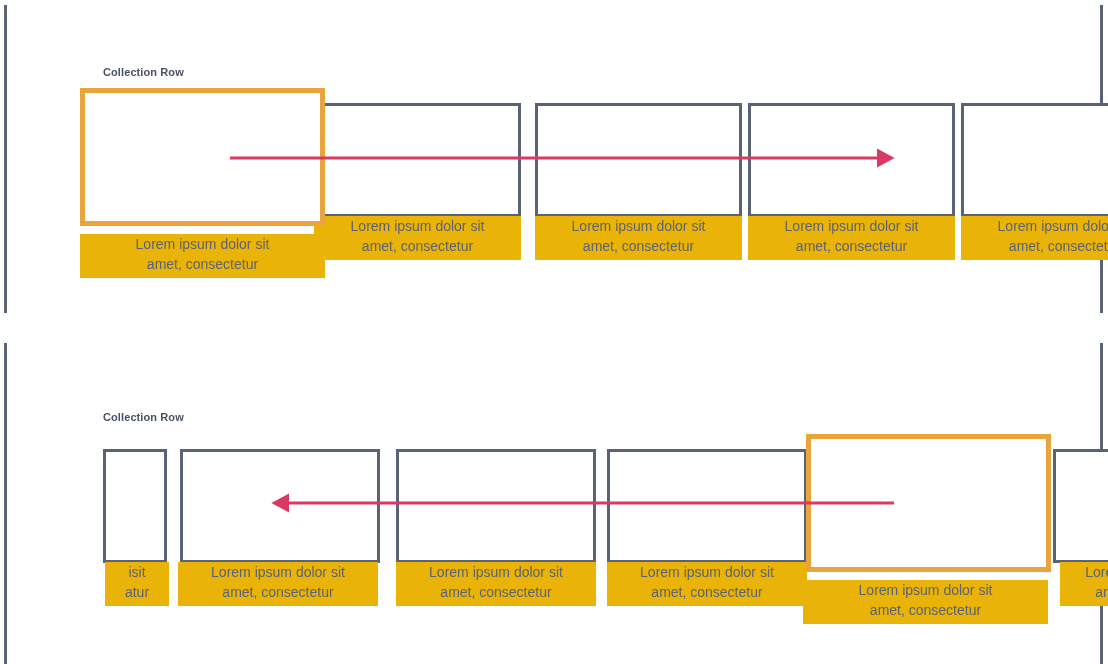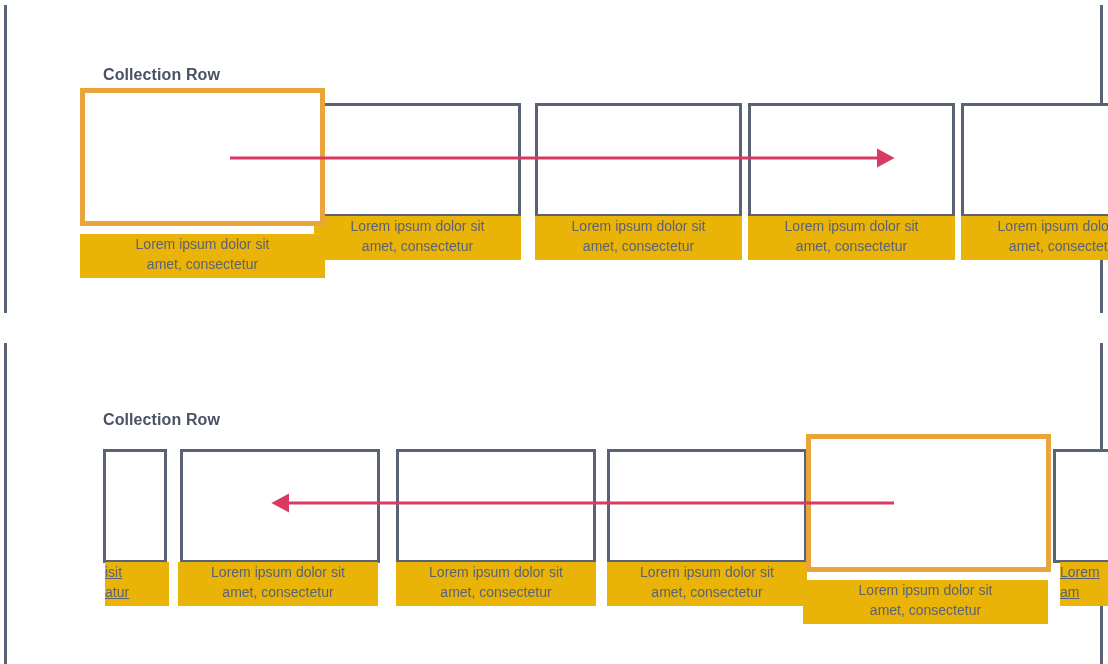--- a/index.html
+++ b/index.html
@@ -40,21 +40,21 @@
   }
   .frame-rule.left  { left: 4px; }
   .frame-rule.right { left: 1100px; }
 
   .section-1 .frame-rule { top: 5px; height: 308px; }
   .section-2 .frame-rule { top: 0px; height: 321px; }
 
   
   .row-title {
     position: absolute;
-    font-size: 16px;
+    font-size: 11px;
     font-weight: bold;
     color: #4A5166;
     letter-spacing: 0.1px;
     white-space: nowrap;
   }
   .section-1 .row-title { left: 103px; top: 66px; }
   .section-2 .row-title { left: 103px; top: 411px; }
 
   
   .card {
@@ -78,21 +78,21 @@
   .card .caption {
     position: absolute;
     left: 0;
     box-sizing: border-box;
     font-size: 14px;
     line-height: 20px;
     color: #5A6276;
     text-align: center;
     white-space: pre-line;
   }
-  .card .caption.left-align { text-align: left; text-decoration: underline; }
+  .card .caption.left-align { text-align: center; }
 
   
   .arrow-layer {
     position: absolute;
     left: 0;
     top: 0;
     width: 1108px;
     height: 664px;
     pointer-events: none;
     z-index: 20;

